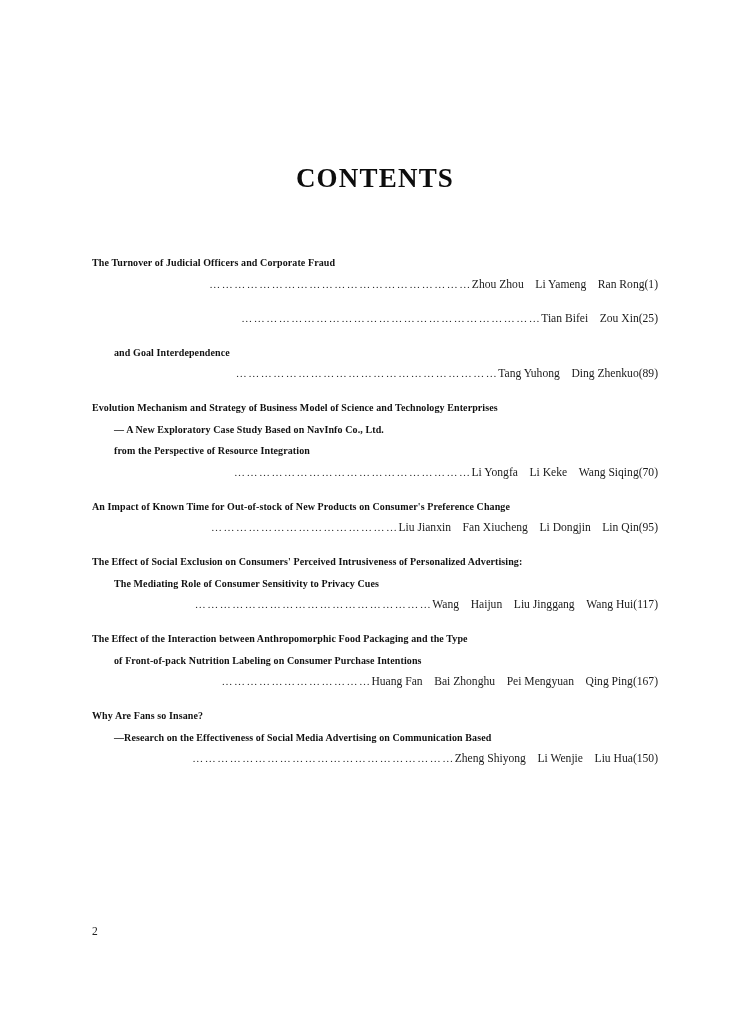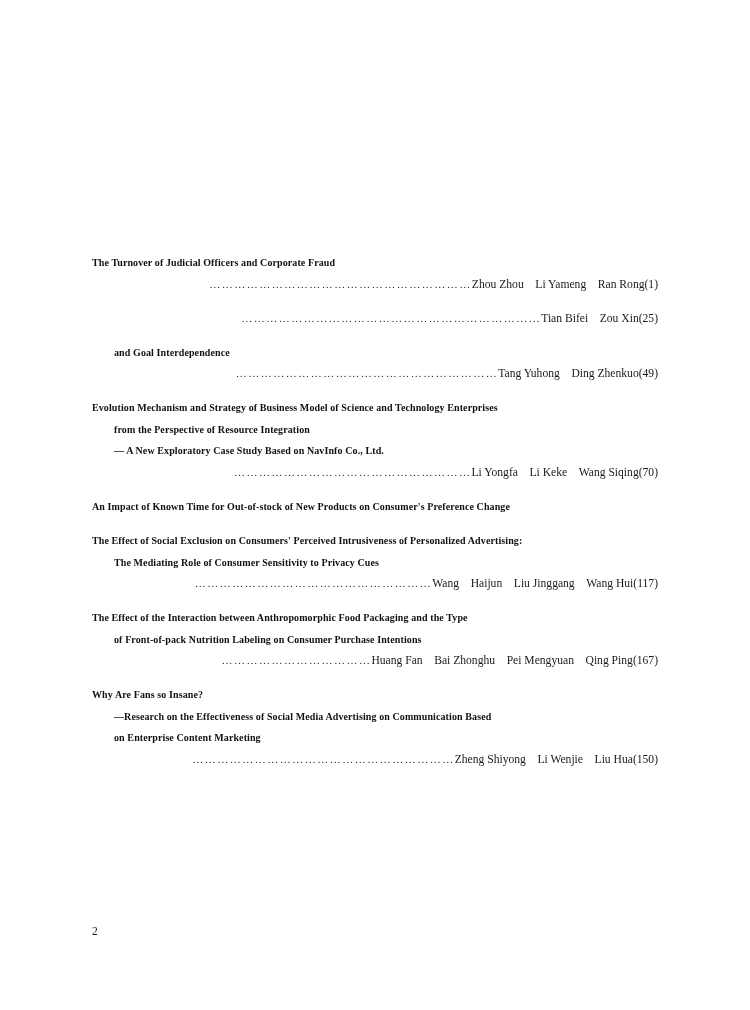--- a/index.html
+++ b/index.html
@@ -85,20 +85,21 @@
     font-family: "Liberation Serif", serif;
     font-size: 11.5px;
     color: #222222;
   }
 </style>
 </head>
 <body>
 
 <div class="page">
 
+  <div class="contents-title">CONTENTS</div>
 
   <div class="toc">
 
     <div class="entry">
       <div class="entry-title">
         <span class="ln">The Turnover of Judicial Officers and Corporate Fraud</span>
       </div>
       <div class="authors-row">
         <span class="leader">………………………………………………………</span><span class="names">Zhou Zhou　Li Yameng　Ran Rong(1)</span>
       </div>
@@ -108,38 +109,41 @@
       <div class="authors-row">
         <span class="leader">………………………………………………………………</span><span class="names">Tian Bifei　Zou Xin(25)</span>
       </div>
     </div>
 
     <div class="entry">
       <div class="entry-title">
         <span class="ln indent1">and Goal Interdependence</span>
       </div>
       <div class="authors-row">
-        <span class="leader">………………………………………………………</span><span class="names">Tang Yuhong　Ding Zhenkuo(49)</span>
+        <span class="leader">………………………………………………………</span><span class="names">Tang Yuhong　Ding Zhenkuo(89)</span>
       </div>
     </div>
 
     <div class="entry">
       <div class="entry-title">
         <span class="ln">Evolution Mechanism and Strategy of Business Model of Science and Technology Enterprises</span>
+        <span class="ln indent2">— A New Exploratory Case Study Based on NavInfo Co., Ltd.</span>
         <span class="ln indent1">from the Perspective of Resource Integration</span>
-        <span class="ln indent2">— A New Exploratory Case Study Based on NavInfo Co., Ltd.</span>
       </div>
       <div class="authors-row">
         <span class="leader">…………………………………………………</span><span class="names">Li Yongfa　Li Keke　Wang Siqing(70)</span>
       </div>
     </div>
 
     <div class="entry">
       <div class="entry-title">
         <span class="ln">An Impact of Known Time for Out-of-stock of New Products on Consumer's Preference Change</span>
+      </div>
+      <div class="authors-row">
+        <span class="leader">………………………………………</span><span class="names">Liu Jianxin　Fan Xiucheng　Li Dongjin　Lin Qin(95)</span>
       </div>
     </div>
 
     <div class="entry">
       <div class="entry-title">
         <span class="ln">The Effect of Social Exclusion on Consumers' Perceived Intrusiveness of Personalized Advertising:</span>
         <span class="ln indent1">The Mediating Role of Consumer Sensitivity to Privacy Cues</span>
       </div>
       <div class="authors-row">
         <span class="leader">…………………………………………………</span><span class="names">Wang　Haijun　Liu Jinggang　Wang Hui(117)</span>
@@ -153,21 +157,20 @@
       </div>
       <div class="authors-row">
         <span class="leader">………………………………</span><span class="names">Huang Fan　Bai Zhonghu　Pei Mengyuan　Qing Ping(167)</span>
       </div>
     </div>
 
     <div class="entry">
       <div class="entry-title">
         <span class="ln">Why Are Fans so Insane?</span>
         <span class="ln indent1">—Research on the Effectiveness of Social Media Advertising on Communication Based</span>
-        <span class="ln indent2">on Enterprise Content Marketing</span>
       </div>
       <div class="authors-row">
         <span class="leader">………………………………………………………</span><span class="names">Zheng Shiyong　Li Wenjie　Liu Hua(150)</span>
       </div>
     </div>
 
   </div>
 
   <div class="page-number">2</div>
 

